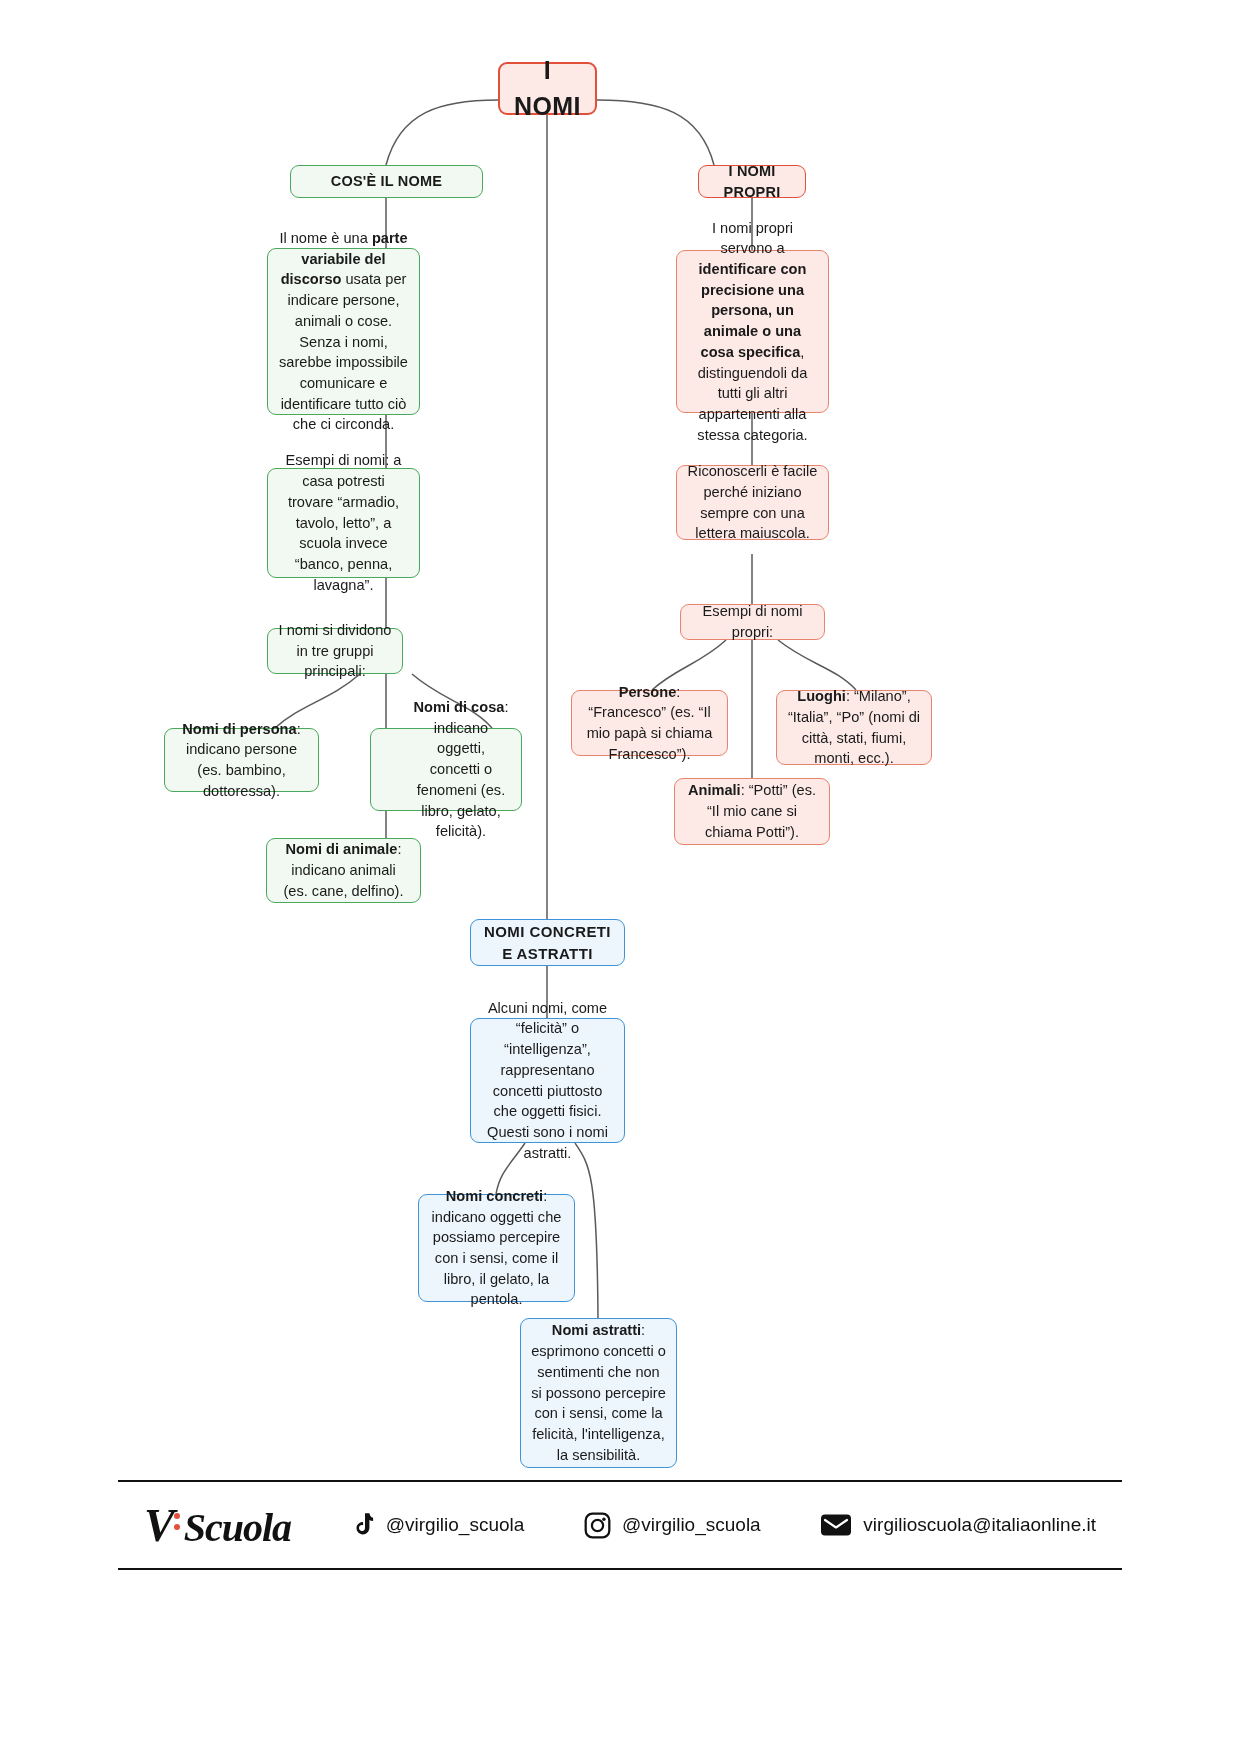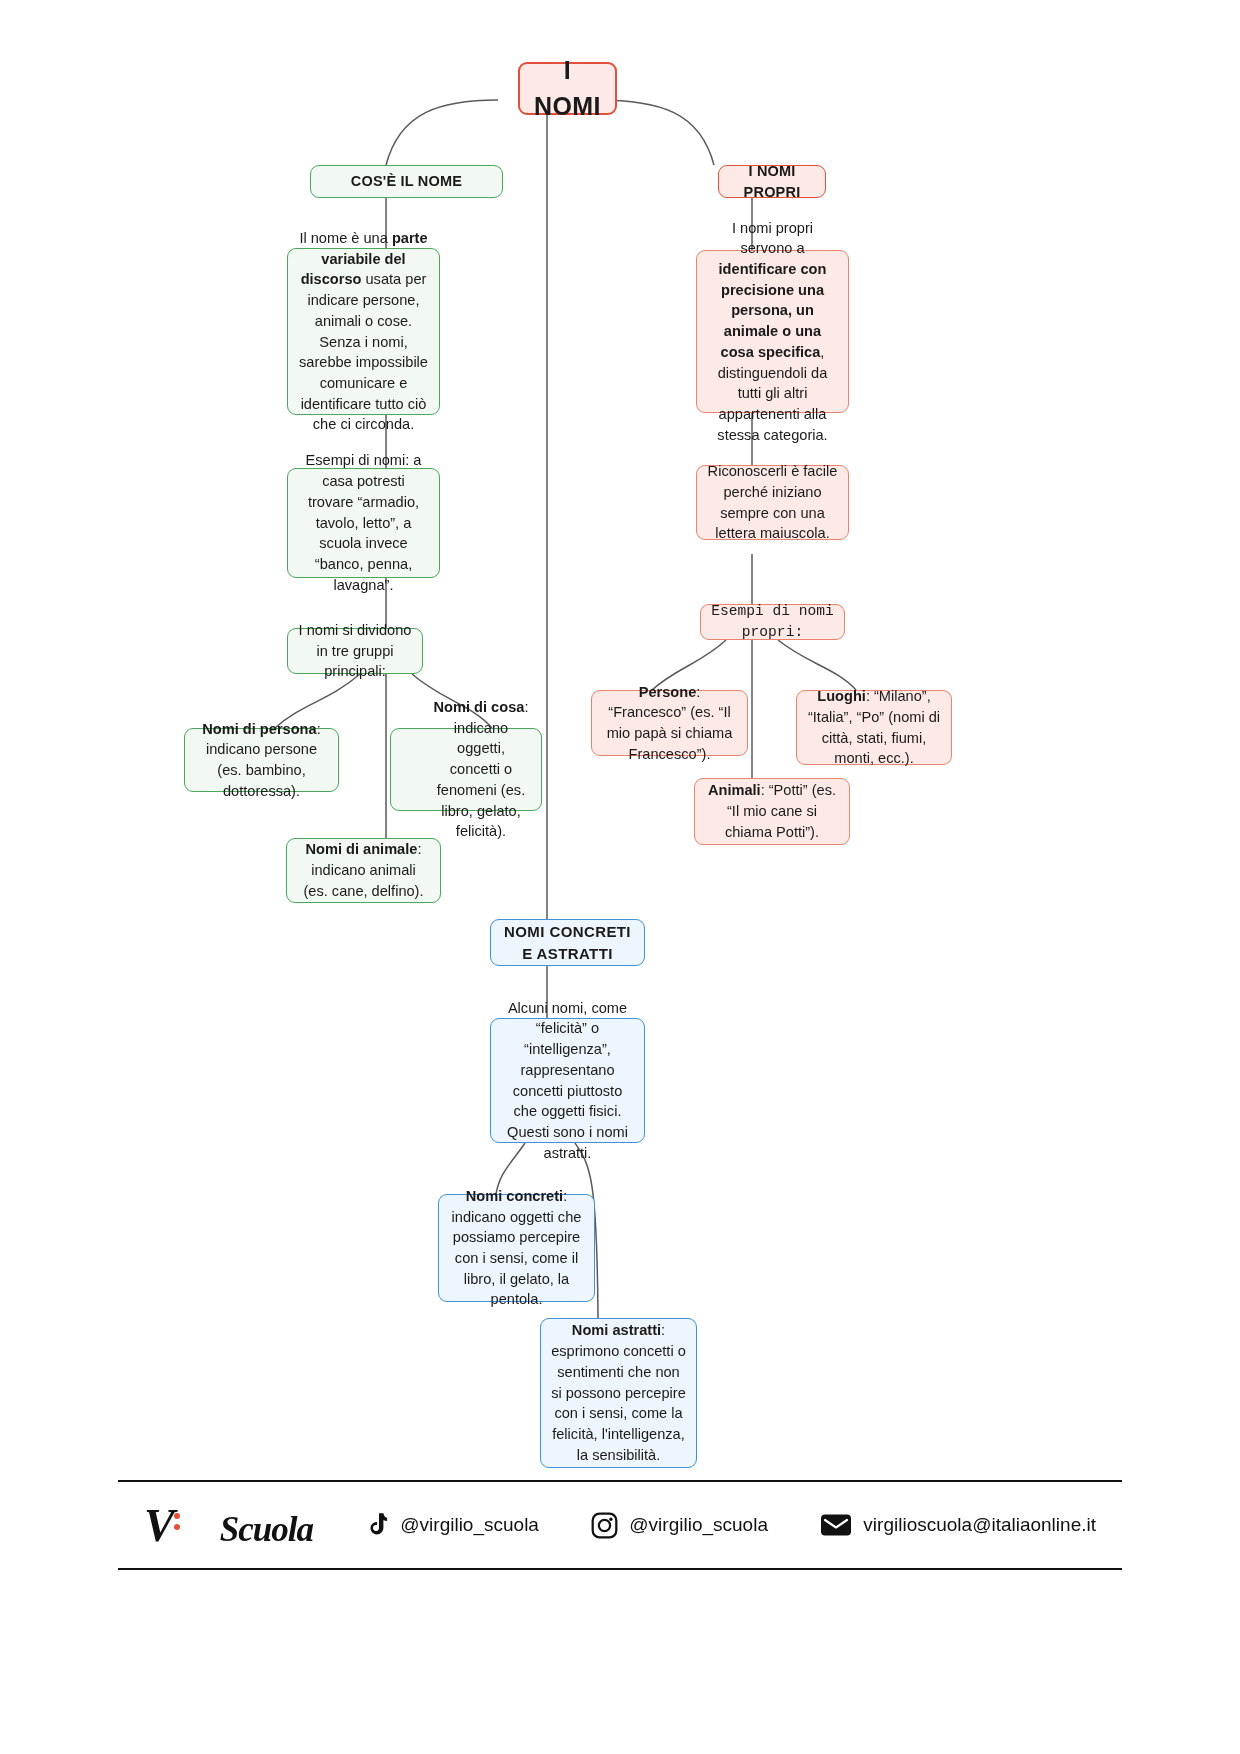--- a/index.html
+++ b/index.html
@@ -32,21 +32,20 @@
     border-radius: 9px;
     border-width: 1.7px;
     border-style: solid;
     display: flex;
     align-items: center;
     justify-content: center;
     text-align: center;
     line-height: 1.42;
     padding: 7px 10px;
     color: #1a1a1a;
-    margin-left: 20px;
   }
   .node .txt { display: block; width: 100%; }
   .node b { font-weight: bold; }
 
   
   .pal-red   { background: #fdeae6; border-color: #e2503a; }
   .pal-red2  { background: #fdeae6; border-color: #e8836e; }
   .pal-green { background: #f2f9f2; border-color: #4aa85c; }
   .pal-blue  { background: #eef6fd; border-color: #3e93d8; }
 
@@ -108,22 +107,21 @@
     display: block;
     width: 6px; height: 6px;
     border-radius: 50%;
     background: #e2503a;
     margin: 0 0 5px 0;
   }
   .brand .scuola {
     font-family: "Liberation Serif", serif;
     font-style: italic;
     font-weight: bold;
-    font-size: 35px;
-    margin-left: 36px;
+    font-size: 40px;
   }
   .social {
     display: flex;
     align-items: center;
     gap: 11px;
     font-size: 19px;
     color: #111;
     text-align: center;
   }
   .social .handle { white-space: nowrap; }
@@ -212,21 +210,21 @@
   </div>
 
   <div class="node pal-red2 leaf" style="left:676px; top:250px; width:153px; height:163px;">
     <span class="txt">I nomi propri servono a <b>identificare con precisione una persona, un animale o una cosa specifica</b>, distinguendoli da tutti gli altri appartenenti alla stessa categoria.</span>
   </div>
 
   <div class="node pal-red2 leaf" style="left:676px; top:465px; width:153px; height:75px;">
     <span class="txt">Riconoscerli è facile perché iniziano sempre con una lettera maiuscola.</span>
   </div>
 
-  <div class="node pal-red2 leaf" style="left:680px; top:604px; width:145px; height:36px;font-family:Liberation Mono, monospace;">
+  <div class="node pal-red2 leaf" style="left:680px; top:604px; width:145px; height:36px;">
     <span class="txt">Esempi di nomi propri:</span>
   </div>
 
   <div class="node pal-red2 leaf" style="left:571px; top:690px; width:157px; height:66px;">
     <span class="txt"><b>Persone</b>: “Francesco” (es. “Il mio papà si chiama Francesco”).</span>
   </div>
 
   <div class="node pal-red2 leaf" style="left:776px; top:690px; width:156px; height:75px;">
     <span class="txt"><b>Luoghi</b>: “Milano”, “Italia”, “Po” (nomi di città, stati, fiumi, monti, ecc.).</span>
   </div>

